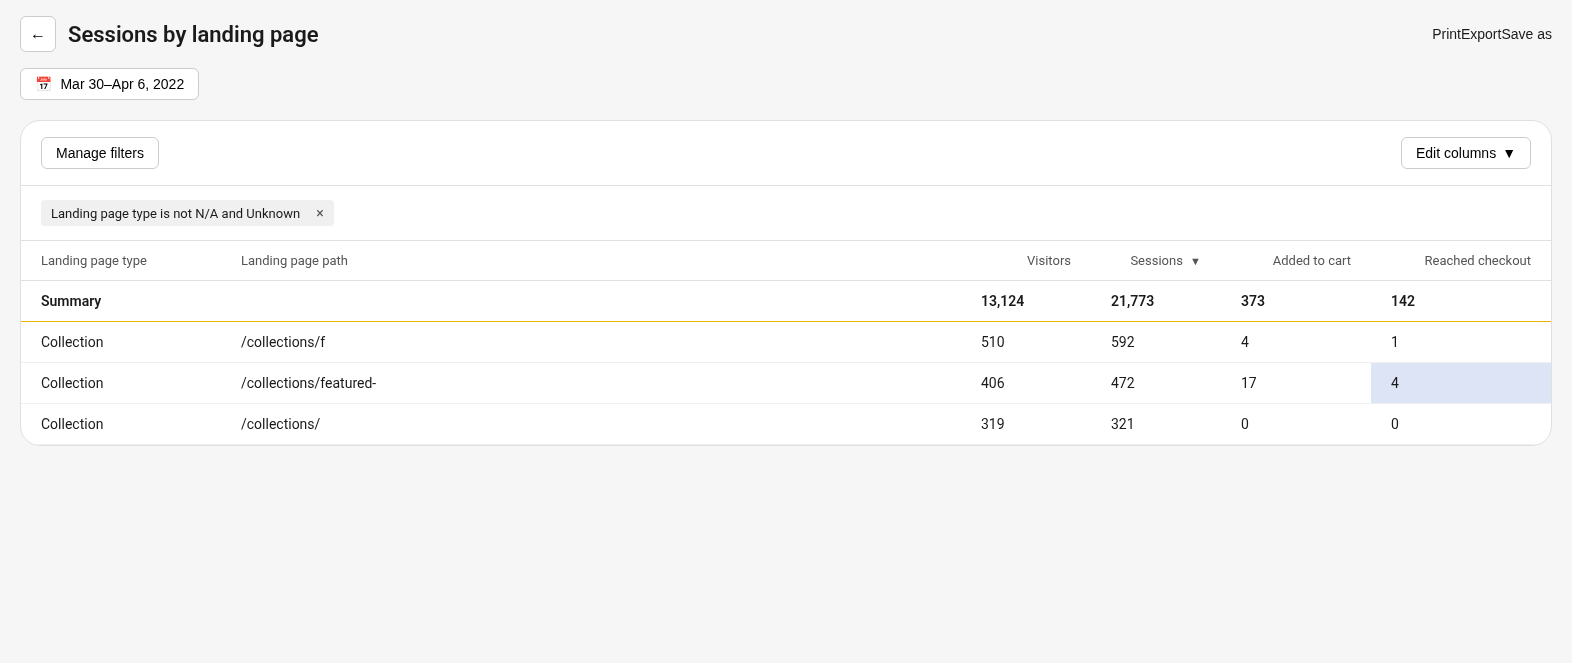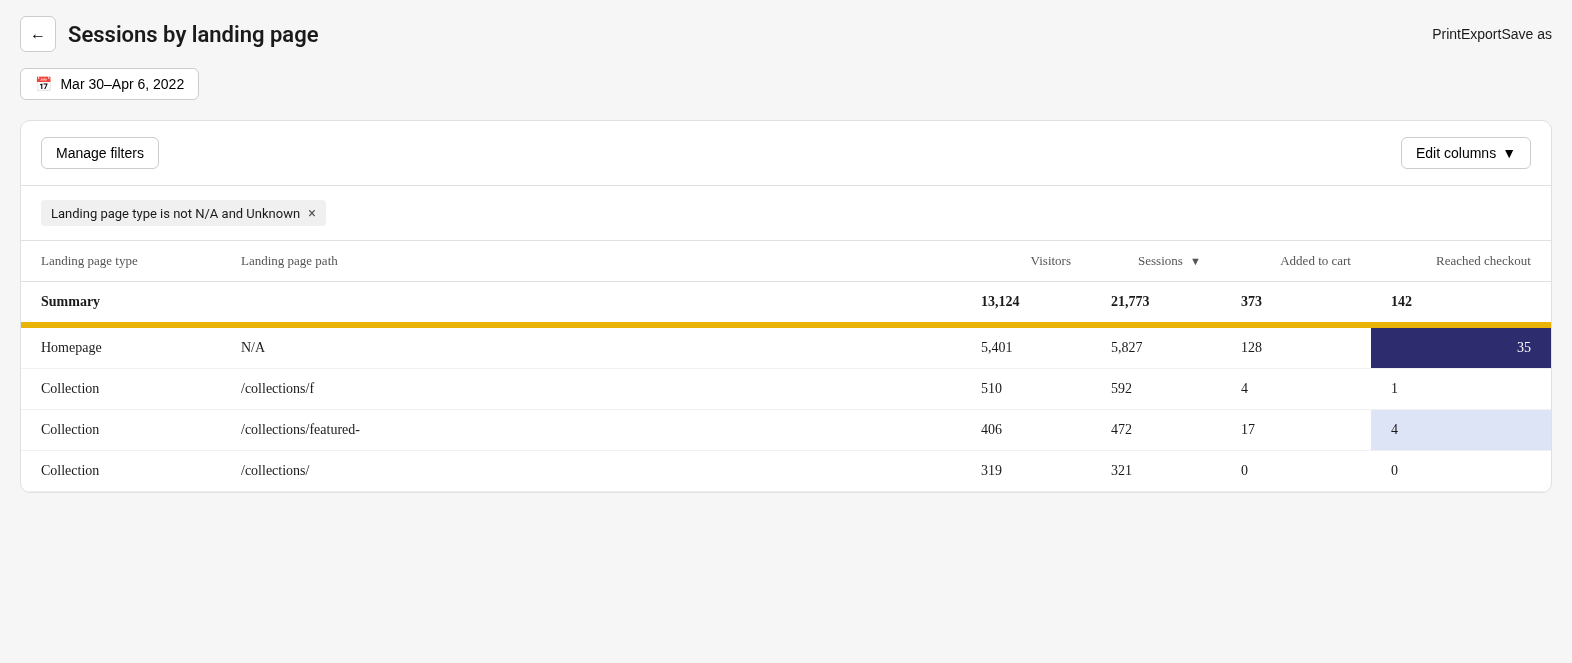--- a/index.html
+++ b/index.html
@@ -65,21 +65,21 @@
       font-size: 14px;
       cursor: pointer;
       margin-bottom: 20px;
     }
     .calendar-icon {
       font-size: 14px;
     }
     .card {
       background: #fff;
       border: 1px solid #e0e0e0;
-      border-radius: 10px;
+      border-radius: 20px;
       overflow: hidden;
     }
     .card-toolbar {
       display: flex;
       align-items: center;
       justify-content: space-between;
       padding: 16px 20px;
       border-bottom: 1px solid #e0e0e0;
     }
     .manage-filters-btn {
@@ -105,35 +105,34 @@
     .filter-bar {
       padding: 14px 20px;
       border-bottom: 1px solid #e0e0e0;
       display: flex;
       align-items: center;
       gap: 8px;
     }
     .filter-tag {
       display: inline-flex;
       align-items: center;
-      gap: 8px;
+      gap: 16px;
       background: #f0f0f0;
       border-radius: 4px;
       padding: 5px 10px;
       font-size: 13px;
     }
     .filter-tag-remove {
       cursor: pointer;
       font-size: 14px;
       color: #555;
     }
     .data-table {
       width: 100%;
       border-collapse: collapse;
-      font-family: Liberation Serif, serif;
     }
     .data-table thead tr {
       border-bottom: 1px solid #e0e0e0;
     }
     .data-table th {
       padding: 12px 20px;
       text-align: left;
       font-weight: 400;
       color: #555;
       font-size: 13px;
@@ -143,21 +142,21 @@
     }
     .data-table td {
       padding: 12px 20px;
       font-size: 14px;
       border-bottom: 1px solid #f0f0f0;
     }
     .data-table td.numeric {
     }
     .data-table .summary-row td {
       font-weight: 600;
-      border-bottom: 6px solid #eab308;
+      border-bottom: 1px solid #eab308;
     }
     .sort-icon {
       display: inline-block;
       margin-left: 4px;
       font-size: 11px;
     }
     .highlighted-cell {
       background: #2c2c6e;
       color: #fff;
       padding: 12px 20px;
@@ -245,30 +244,20 @@
       <tbody>
 
         <tr class="summary-row">
           <td colspan="2">Summary</td>
           <td class="numeric">13,124</td>
           <td class="numeric">21,773</td>
           <td class="numeric">373</td>
           <td class="numeric">142</td>
         </tr>
 
-      <tr>
-            <td>Homepage</td>
-            <td>N/A</td>
-            <td class="numeric">5,401</td>
-            <td class="numeric">5,827</td>
-            <td class="numeric">128</td>
-            <td style="padding: 0px;">
-              <span class="highlighted-cell">35</span>
-            </td>
-          </tr>
           <tr>
             <td>Collection</td>
             <td>/collections/f</td>
             <td class="numeric">510</td>
             <td class="numeric">592</td>
             <td class="numeric">4</td>
             <td class="numeric">1</td>
           </tr>
           <tr>
             <td>Collection</td>

